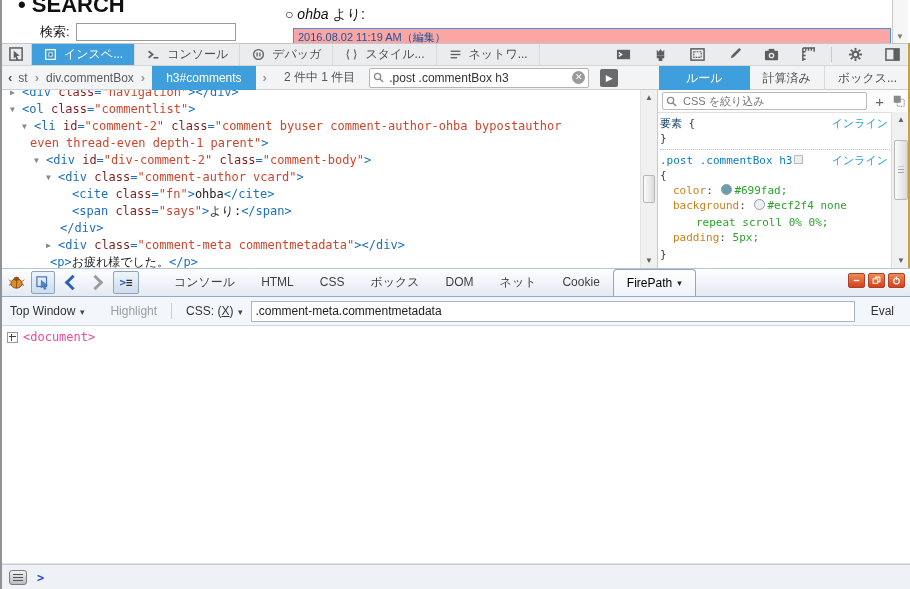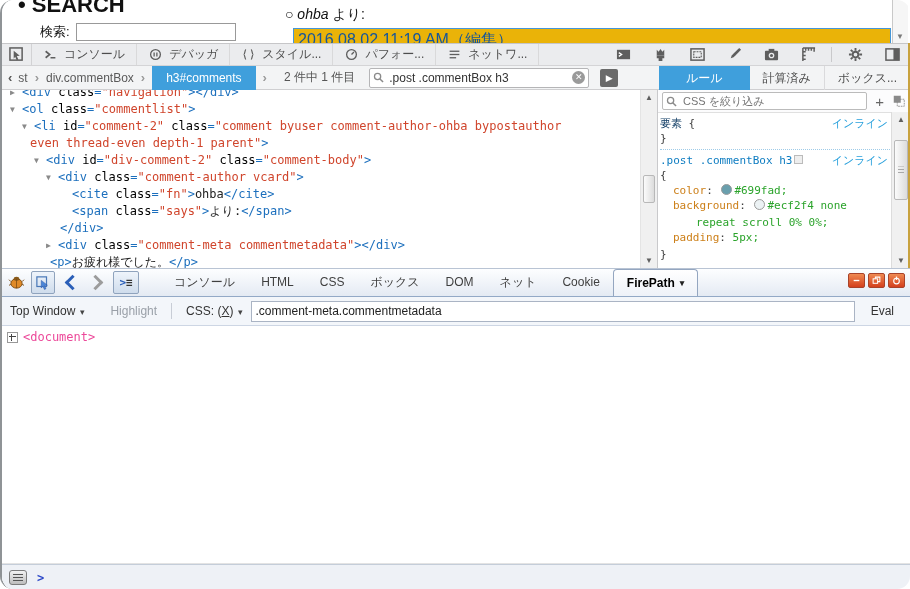--- a/index.html
+++ b/index.html
@@ -1,26 +1,26 @@
 <!DOCTYPE html>
 <html><head>
 <meta charset="utf-8">
 <style>
   html,body{margin:0;padding:0;background:#fff;}
   .window{position:relative;width:910px;height:589px;overflow:hidden;background:#fff;
-    font-family:"Liberation Sans",sans-serif;border-left:2px solid #8f9396;box-sizing:border-box;border-radius:13px;}
+    font-family:"Liberation Sans",sans-serif;border-left:2px solid #8f9396;box-sizing:border-box;}
   
   .page{position:absolute;left:0;top:0;width:908px;height:43px;overflow:hidden;background:#fff;}
   .page-heading{position:absolute;left:16px;top:-8px;font-size:22px;font-weight:bold;color:#111;}
   .page-search{position:absolute;left:38px;top:23px;font-size:13px;color:#111;display:flex;align-items:center;gap:6px;}
   .page-search input{width:152px;height:16px;border:1px solid #999;font-size:12px;padding:0 3px;}
   .page-li{position:absolute;left:283px;top:6px;font-size:14px;color:#111;}
   .page-li .auth{font-style:italic;}
-  .hl-box{position:absolute;left:291px;top:28px;width:588px;height:18px;background:#eab308;
-    border:1px solid #4596d8;color:#15569b;font-size:16px;padding:1px 4px;overflow:hidden;white-space:nowrap;}
+  .hl-box{position:absolute;left:291px;top:28px;width:588px;height:18px;background:#fca5a5;
+    border:1px solid #4596d8;color:#15569b;font-size:11px;padding:1px 4px;overflow:hidden;white-space:nowrap;}
   .page-sb{position:absolute;right:2px;top:0;width:15px;height:43px;border-left:1px solid #c9c9c9;background:#f6f6f6;}
   .page-sb .ar{position:absolute;left:3px;bottom:2px;font-size:8px;color:#7a7a7a;}
   
   .tbx{position:absolute;left:0;top:43px;width:908px;height:23px;background:#ebecee;border-top:1px solid #c6c6c8;
     border-bottom:1px solid #d4d4d6;display:flex;align-items:stretch;box-sizing:border-box;font-size:12px;color:#4d4d4d;}
   .pick-btn{width:29px;display:flex;align-items:center;justify-content:center;border-right:1px solid #d2d2d4;}
   .tb-tab{display:flex;align-items:center;gap:6px;padding:0 11px;border-right:1px solid #d9d9da;cursor:default;white-space:nowrap;}
   .tb-tab.active{background:#3f9fdc;color:#fff;}
   .tb-tab.active svg *{stroke:#fff!important;fill-opacity:1;}
   .tb-ic{display:inline-flex;width:15px;height:15px;align-items:center;justify-content:center;font-size:11px;}
@@ -44,21 +44,21 @@
     text-align:center;margin-left:11px;}
   .side-tabs{position:absolute;left:657px;top:0;height:24px;display:flex;align-items:stretch;font-size:12px;color:#4d4d4d;}
   .side-tab{display:flex;align-items:center;padding:0 13px;border-right:1px solid #dadadc;white-space:nowrap;}
   .side-tab.active{background:#3f9fdc;color:#fff;border-right:none;padding:0 27px;}
   
   .markup-wrap{position:absolute;left:0;top:90px;width:638px;height:178px;overflow:hidden;background:#fff;}
   #markup{margin-top:-6px;font-family:"DejaVu Sans Mono",monospace;font-size:12px;line-height:17px;white-space:pre;}
   .twisty{display:inline-block;width:12px;color:#8a8a8a;font-size:8px;text-align:left;vertical-align:1px;}
   .tk-p{color:#1c6fbd;}
   .tk-tag{color:#1c6fbd;}
-  .tk-attr{color:#000000;}
+  .tk-attr{color:#7f1d1d;}
   .tk-val{color:#d0452c;}
   .tk-txt{color:#222;}
   .tk-x{color:#222;}
   
   .sbv{position:absolute;background:#f0f0f0;border-left:1px solid #e4e4e4;box-sizing:border-box;}
   .sb-ar{position:absolute;left:0;width:100%;height:15px;color:#606060;font-size:8px;text-align:center;line-height:15px;}
   .sb-thumb{position:absolute;left:2px;right:2px;border:1px solid #b8b8b8;border-radius:2px;
     background:linear-gradient(90deg,#fbfbfb,#dcdcdc);}
   .sb-grip{position:absolute;left:3px;right:3px;top:50%;height:7px;transform:translateY(-50%);
     background:repeating-linear-gradient(180deg,#a9a9a9 0 1px,transparent 1px 3px);}
@@ -91,21 +91,21 @@
   .fb-ic{display:inline-flex;align-items:center;justify-content:center;}
   .fb-box{width:22px;height:21px;border:1px solid #8fa3bd;border-radius:2px;background:linear-gradient(180deg,#eef4fb,#cfdcec);
     display:inline-flex;align-items:center;justify-content:center;margin-left:6px;}
   .chev{display:inline-block;width:8px;height:8px;border-left:3px solid #2b5fb8;border-bottom:3px solid #2b5fb8;transform:rotate(45deg);}
   .chev.r{border-color:#9c9c9c;transform:rotate(-135deg);}
   .cmdtxt{font-family:"DejaVu Sans Mono",monospace;font-size:11px;font-weight:bold;color:#333;}
   .cmdtxt b{color:#2b5fb8;}
   .fb-tabs{display:flex;align-items:flex-end;height:100%;margin-left:22px;}
   .fb-tab{padding:0 13px;font-size:12px;color:#3f3f3f;line-height:27px;white-space:nowrap;}
   .fb-tab.active{background:linear-gradient(180deg,#ffffff,#eef2f8);border:1px solid #94a6c0;border-bottom:none;
-    border-radius:4px 4px 0 0;font-weight:bold;color:#000;height:26px;line-height:26px;display:flex;align-items:flex-end;gap:5px;}
+    border-radius:4px 4px 0 0;font-weight:normal;color:#000;height:26px;line-height:26px;display:flex;align-items:flex-end;gap:5px;}
   .fb-tab .caret{font-size:9px;color:#222;}
   .fb-winbtns{position:absolute;right:5px;top:4px;display:flex;gap:3px;}
   .wbtn{width:15px;height:13px;border:1px solid #a8432a;border-radius:2px;background:linear-gradient(180deg,#ef8a52,#d4401d);
     color:#fff;display:inline-flex;align-items:center;justify-content:center;font-size:9px;line-height:1;}
   .fb-row2{height:29px;background:#f3f6fa;border-bottom:1px solid #cdd6e4;display:flex;align-items:center;
     box-sizing:border-box;font-size:12px;color:#333;padding:0 8px;gap:8px;}
   .fb-caret{font-size:9px;color:#444;margin-left:2px;}
   .dim{color:#9aa0a8;}
   .vsep{width:1px;height:16px;background:#c8cdd6;margin:0 6px;}
   .xpath-input{flex:1;height:19px;border:1px solid #aab4c4;background:#fff;font-size:12px;color:#222;padding:0 4px;min-width:0;}
@@ -150,20 +150,29 @@
   <div class="tbx">
     <div class="pick-btn">
       <span>
         <svg width="15" height="15" viewBox="0 0 16 16">
             <rect x="1" y="1" width="13" height="13" fill="none" stroke="#5e5e5e" stroke-width="1.6"></rect>
             <path d="M5 4 L11.5 9.2 L8.3 9.5 L10 13.2 L8.2 14 L6.6 10.3 L5 12.4 Z" fill="#5e5e5e"></path>
           </svg>
       </span>
     </div>
     <div id="toolbox-tabs" style="display:flex;align-items:stretch;">
+        <div class="tb-tab active">
+          <span class="tb-ic">
+            <svg width="13" height="13" viewBox="0 0 16 16">
+              <rect x="2" y="2" width="12" height="12" fill="none" stroke="#5e5e5e" stroke-width="1.6"></rect>
+              <rect x="6" y="6" width="4" height="4" fill="#5e5e5e" stroke="#5e5e5e"></rect>
+            </svg>
+          </span>
+          <span>インスペ...</span>
+        </div>
         <div class="tb-tab">
           <span class="tb-ic">
             <svg width="13" height="13" viewBox="0 0 16 16">
               <path d="M2 4 L7 8 L2 12" fill="none" stroke="#5e5e5e" stroke-width="2"></path>
               <line x1="8" y1="12" x2="14" y2="12" stroke="#5e5e5e" stroke-width="2"></line>
             </svg>
           </span>
           <span>コンソール</span>
         </div>
         <div class="tb-tab">
@@ -176,29 +185,20 @@
           </span>
           <span>デバッガ</span>
         </div>
         <div class="tb-tab">
           <span class="tb-ic">
             <svg width="13" height="13" viewBox="0 0 16 16">
               <path d="M5 2 C3 2 4 8 2 8 C4 8 3 14 5 14 M11 2 C13 2 12 8 14 8 C12 8 13 14 11 14" fill="none" stroke="#5e5e5e" stroke-width="1.5"></path>
             </svg>
           </span>
           <span>スタイル...</span>
-        </div>
-        <div class="tb-tab">
-          <span class="tb-ic">
-            <svg width="13" height="13" viewBox="0 0 16 16">
-              <circle cx="8" cy="8" r="6" fill="none" stroke="#5e5e5e" stroke-width="1.6"></circle>
-              <line x1="8" y1="8" x2="11" y2="5" stroke="#5e5e5e" stroke-width="1.6"></line>
-            </svg>
-          </span>
-          <span>パフォー...</span>
         </div>
         <div class="tb-tab">
           <span class="tb-ic">
             <svg width="13" height="13" viewBox="0 0 16 16">
               <line x1="2" y1="4" x2="14" y2="4" stroke="#5e5e5e" stroke-width="1.6"></line>
               <line x1="2" y1="8" x2="14" y2="8" stroke="#5e5e5e" stroke-width="1.6"></line>
               <line x1="2" y1="12" x2="10" y2="12" stroke="#5e5e5e" stroke-width="1.6"></line>
             </svg>
           </span>
           <span>ネットワ...</span>

